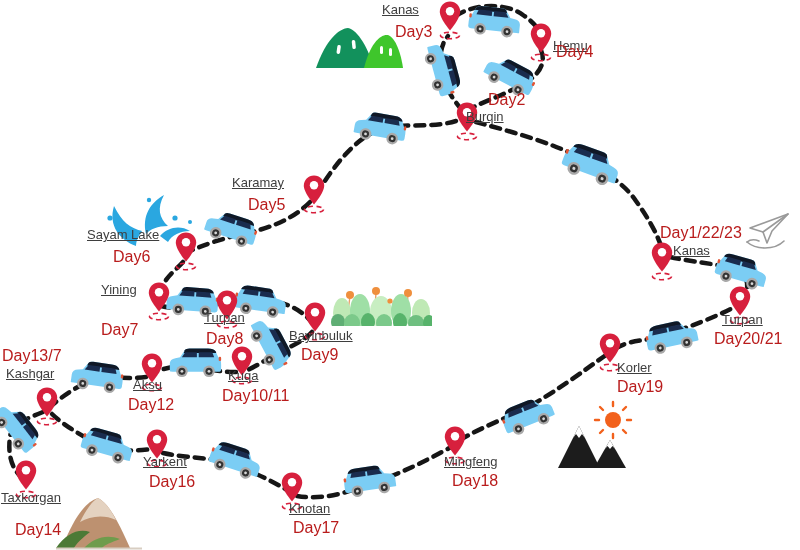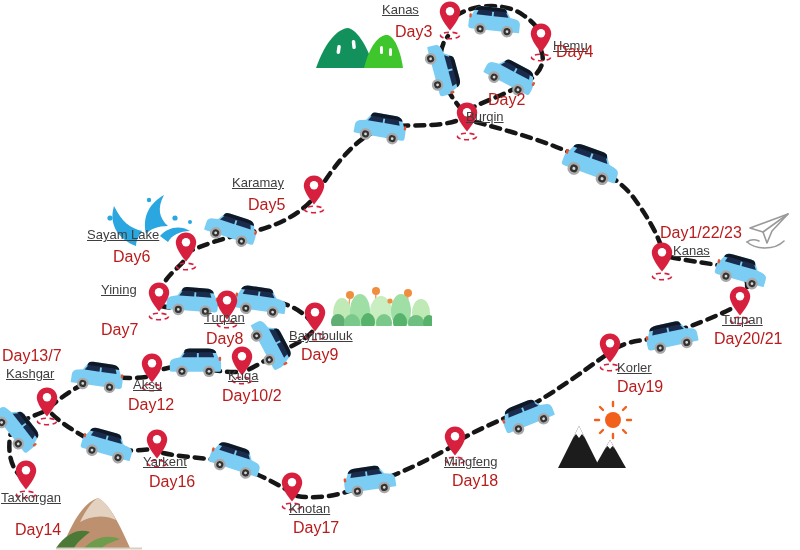--- a/index.html
+++ b/index.html
@@ -249,21 +249,21 @@
         <use href="#pin"></use>
       </svg>
     <span class="city" style="left:-14px;top:28px">Bayinbuluk</span>
     <span class="day" style="left:-2px;top:46px">Day9</span>
   </div>
   <div class="station" style="left:230px;top:345px">
     <svg class="pinicon">
         <use href="#pin"></use>
       </svg>
     <span class="city" style="left:-2px;top:24px">Kuqa</span>
-    <span class="day" style="left:-8px;top:43px">Day10/2</span>
+    <span class="day" style="left:-8px;top:43px">Day10/11</span>
   </div>
   <div class="station" style="left:140px;top:352px">
     <svg class="pinicon">
         <use href="#pin"></use>
       </svg>
     <span class="city" style="left:-7px;top:26px">Aksu</span>
     <span class="day" style="left:-12px;top:45px">Day12</span>
   </div>
   <div class="station" style="left:35px;top:386px">
     <svg class="pinicon">

